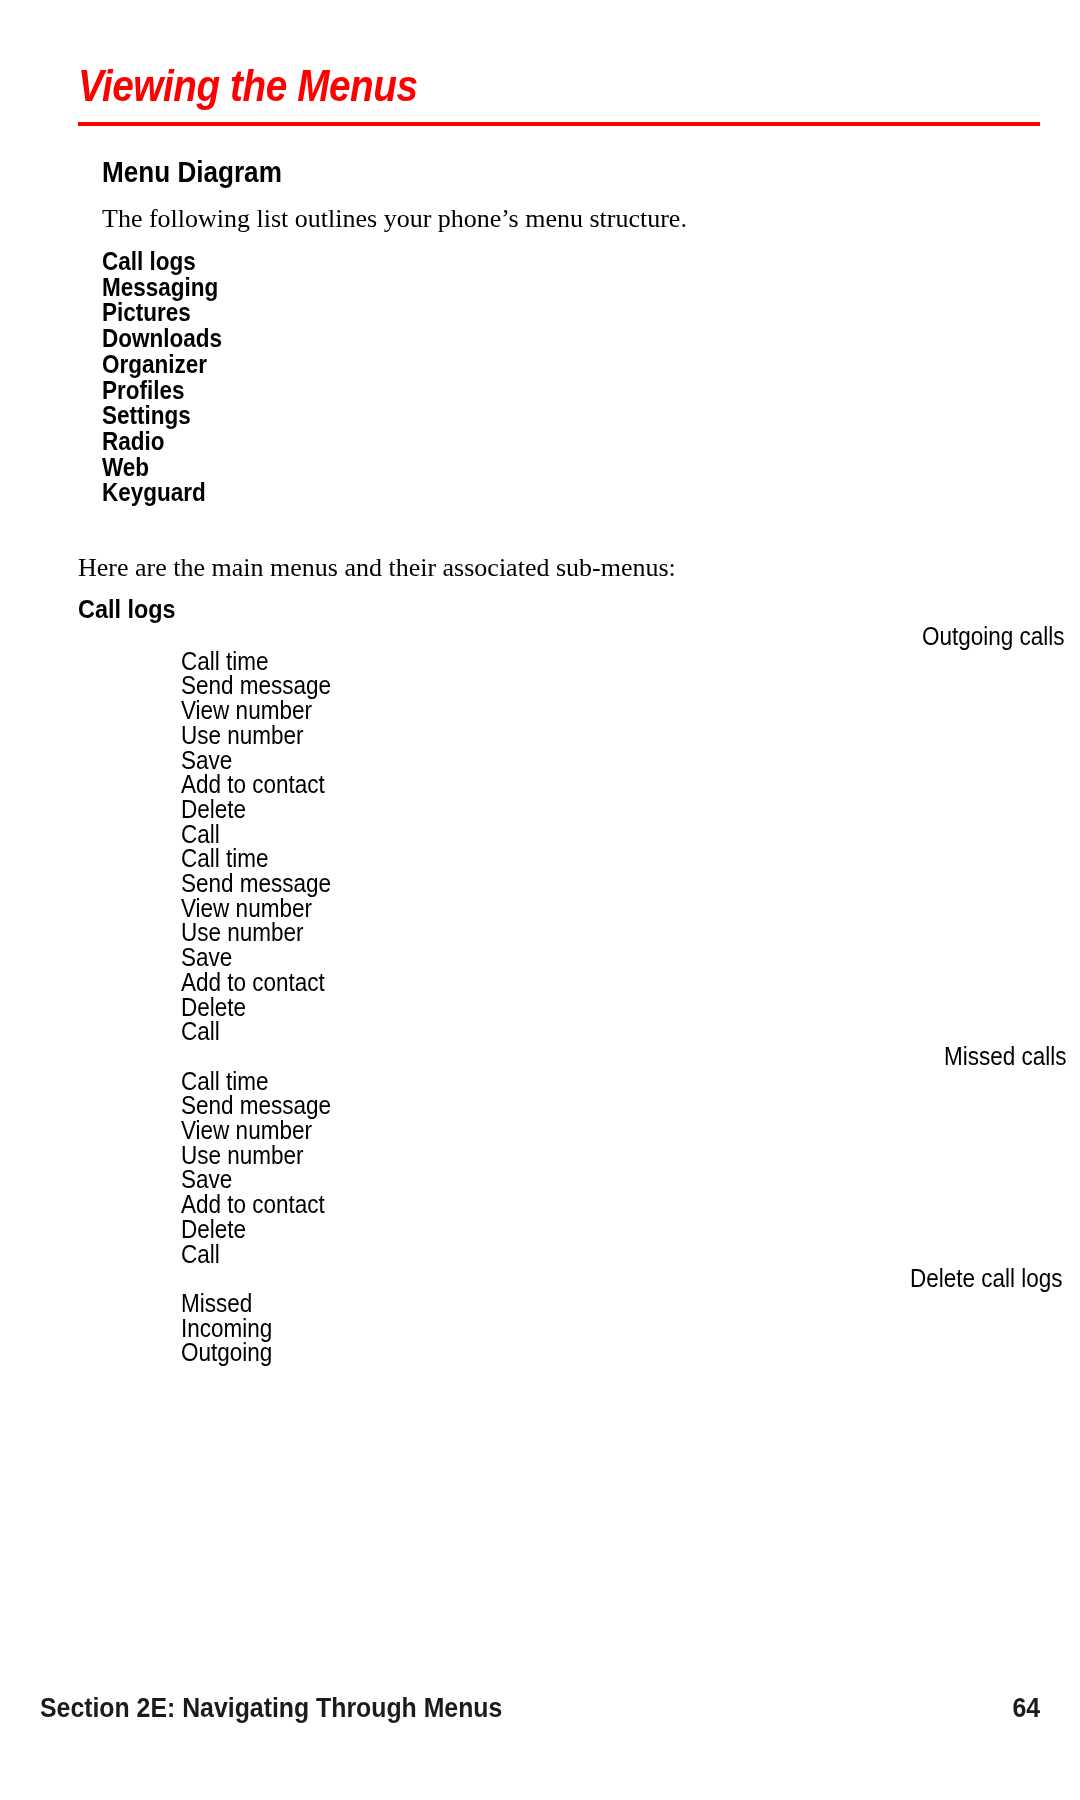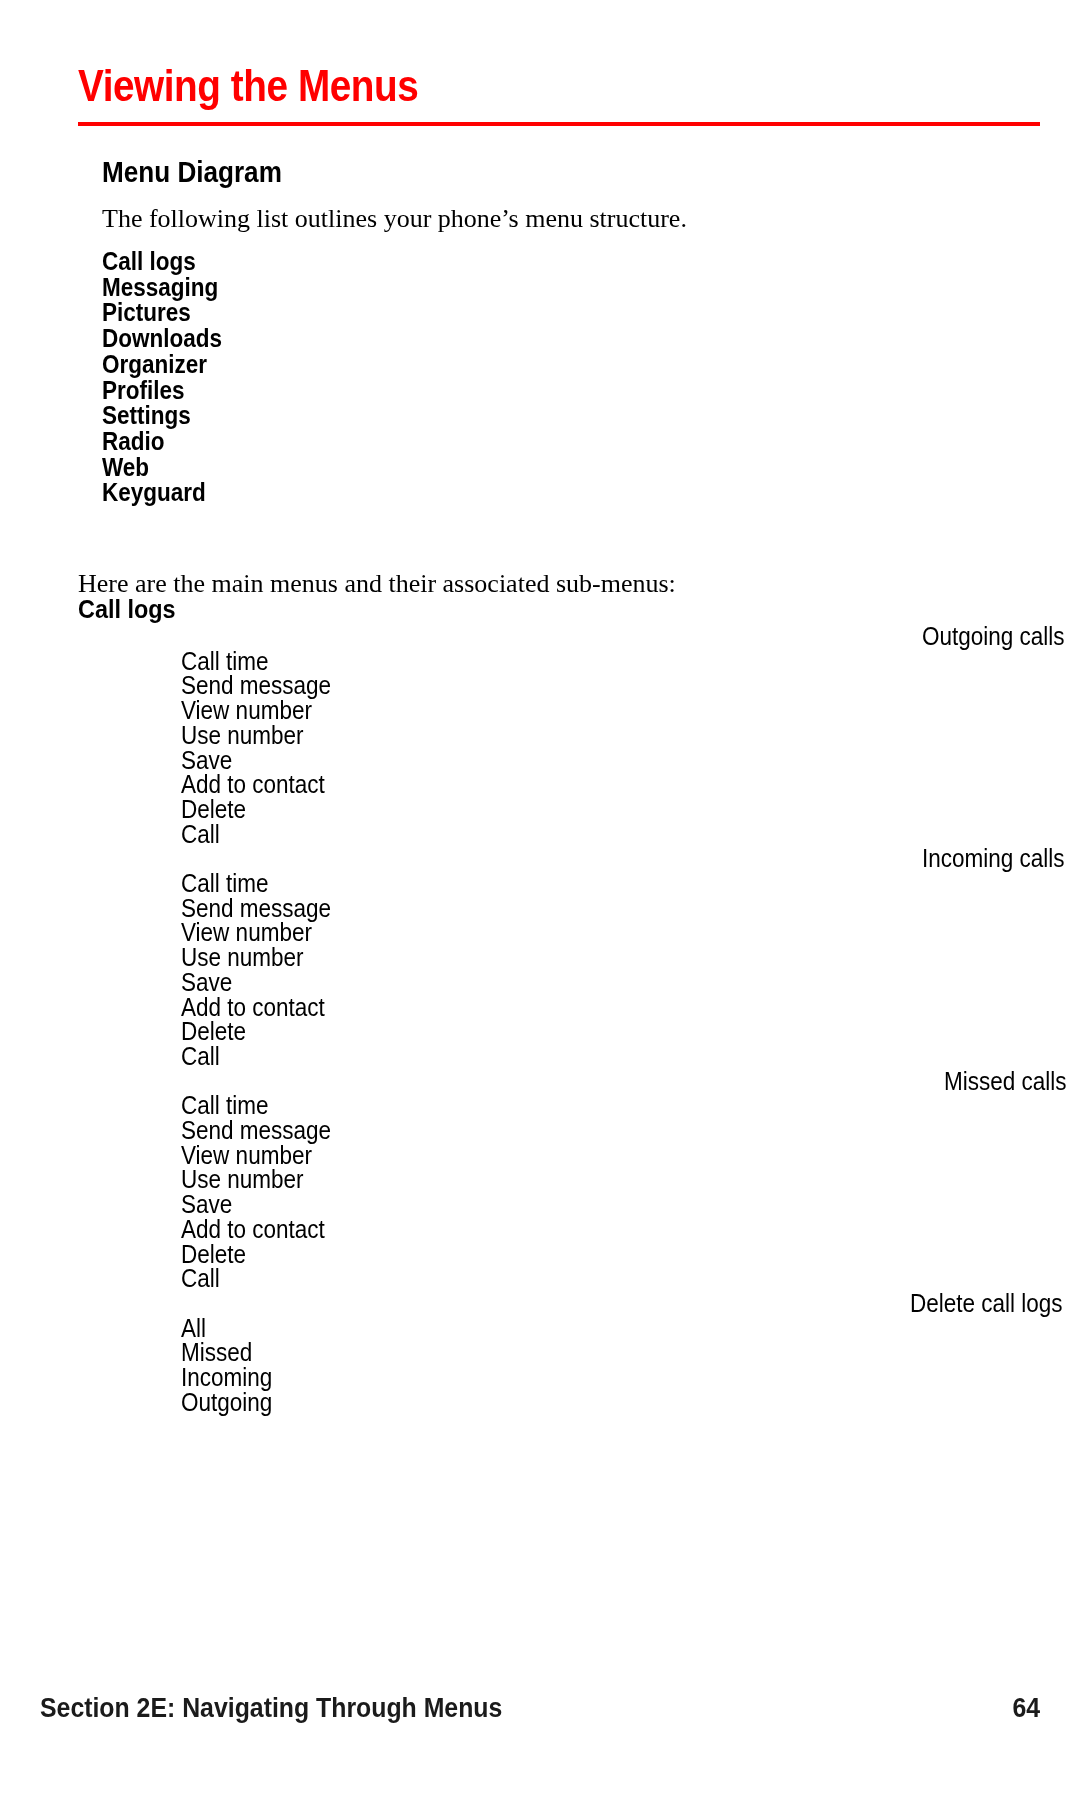--- a/index.html
+++ b/index.html
@@ -22,20 +22,21 @@
     box-sizing: border-box;
     overflow: hidden;
   }
 
   
   .title-block {
     position: absolute;
     left: 78px;
     top: 60px;
     width: 962px;
+    font-style: italic;
   }
   .page-title {
     font-family: "Liberation Sans Narrow", "Liberation Sans", sans-serif;
     font-weight: bold;
     font-size: 44px;
     line-height: 52px;
     letter-spacing: -0.5px;
     color: #ff0000;
     transform: scaleX(0.88);
     transform-origin: left center;
@@ -99,21 +100,20 @@
   
   .mid-para {
     position: absolute;
     left: 78px;
     top: 552px;
     font-family: "Liberation Serif", serif;
     font-size: 26px;
     line-height: 32px;
     color: #000000;
     white-space: nowrap;
-    margin-top: 16px;
   }
 
   
   .tree {
     position: absolute;
     left: 0;
     top: 594px;
     width: 1080px;
   }
   .tree-row {
@@ -199,40 +199,38 @@
       <div class="tree-row lvl0"><span>Call logs</span></div>
       <div class="tree-row lvl1"><span>Outgoing calls</span></div>
       <div class="tree-row lvl2"><span>Call time</span></div>
       <div class="tree-row lvl2"><span>Send message</span></div>
       <div class="tree-row lvl2"><span>View number</span></div>
       <div class="tree-row lvl2"><span>Use number</span></div>
       <div class="tree-row lvl2"><span>Save</span></div>
       <div class="tree-row lvl2"><span>Add to contact</span></div>
       <div class="tree-row lvl2"><span>Delete</span></div>
       <div class="tree-row lvl2"><span>Call</span></div>
-      <div class="tree-row lvl1"><span>Incoming calls</span></div>
       <div class="tree-row lvl2"><span>Call time</span></div>
       <div class="tree-row lvl2"><span>Send message</span></div>
       <div class="tree-row lvl2"><span>View number</span></div>
       <div class="tree-row lvl2"><span>Use number</span></div>
       <div class="tree-row lvl2"><span>Save</span></div>
       <div class="tree-row lvl2"><span>Add to contact</span></div>
       <div class="tree-row lvl2"><span>Delete</span></div>
       <div class="tree-row lvl2"><span>Call</span></div>
       <div class="tree-row lvl1"><span>Missed calls</span></div>
       <div class="tree-row lvl2"><span>Call time</span></div>
       <div class="tree-row lvl2"><span>Send message</span></div>
       <div class="tree-row lvl2"><span>View number</span></div>
       <div class="tree-row lvl2"><span>Use number</span></div>
       <div class="tree-row lvl2"><span>Save</span></div>
       <div class="tree-row lvl2"><span>Add to contact</span></div>
       <div class="tree-row lvl2"><span>Delete</span></div>
       <div class="tree-row lvl2"><span>Call</span></div>
       <div class="tree-row lvl1"><span>Delete call logs</span></div>
-      <div class="tree-row lvl2"><span>All</span></div>
       <div class="tree-row lvl2"><span>Missed</span></div>
       <div class="tree-row lvl2"><span>Incoming</span></div>
       <div class="tree-row lvl2"><span>Outgoing</span></div>
     </div>
 
   <div class="footer">
     <div class="footer-left">Section 2E: Navigating Through Menus</div>
     <div class="footer-right">64</div>
   </div>
 

